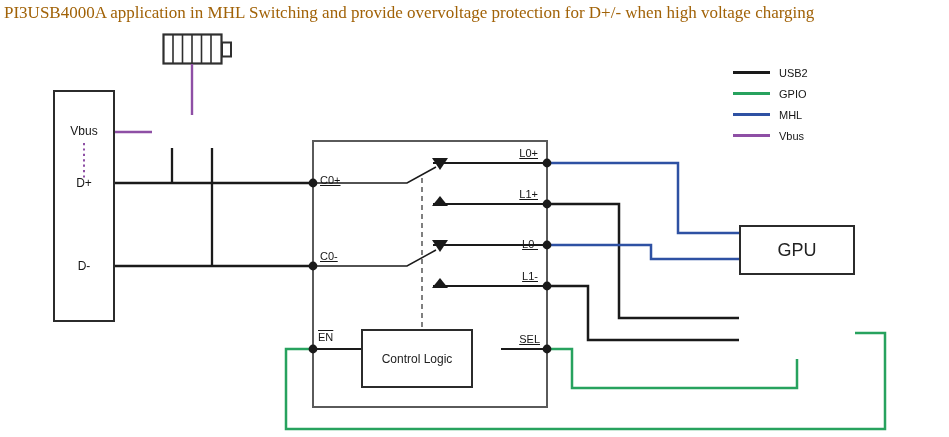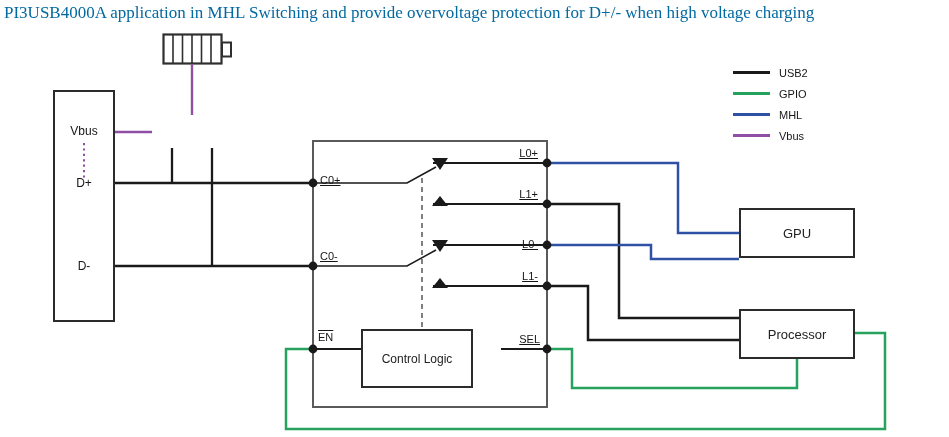--- a/index.html
+++ b/index.html
@@ -1,27 +1,27 @@
 <!DOCTYPE html>
 <html style="--usb2: #1a1a1a; --gpio: #27a25e; --mhl: #2e51a3; --vbus: #8e4fa5;"><head>
 <meta charset="utf-8">
 <style>
   html,body{margin:0;padding:0;background:#ffffff;}
   #canvas{position:relative;width:949px;height:437px;background:#ffffff;overflow:hidden;
           font-family:"Liberation Sans",sans-serif;color:#1a1a1a;}
   .title{position:absolute;left:4px;top:3px;font-family:"Liberation Serif",serif;
-         font-size:17px;color:#0369a1;white-space:nowrap;text-align:right;}
+         font-size:17px;color:#a16207;white-space:nowrap;text-align:right;}
   .box{position:absolute;box-sizing:border-box;background:#ffffff;border:2px solid #3c3c3c;
        display:flex;align-items:center;justify-content:center;font-size:12px;color:#222;}
   .box-gray{border-color:#6e6e6e;}
   .device-box{left:53px;top:90px;width:62px;height:232px;border-color:#2b2b2b;}
   .charge-box{left:152px;top:115px;width:80px;height:33px;}
   .switch-box{left:312px;top:140px;width:236px;height:268px;border-color:#5a5a5a;background:transparent;}
   .control-box{left:361px;top:329px;width:112px;height:59px;border-color:#2b2b2b;}
-  .gpu-box{left:739px;top:208px;width:116px;height:50px;border-color:#2b2b2b;font-size:13px;}
+  .gpu-box{left:739px;top:225px;width:116px;height:50px;border-color:#2b2b2b;font-size:18px;}
   .proc-box{left:739px;top:309px;width:116px;height:50px;border-color:#2b2b2b;font-size:13px;}
   .pin{position:absolute;font-size:11px;color:#161616;white-space:nowrap;text-decoration:underline;}
   .pin.r{width:34px;text-align:right;}
   .dev-pin{position:absolute;left:53px;width:62px;text-align:center;font-size:12px;color:#161616;}
   .overline{text-decoration:overline;}
   svg.wires{position:absolute;left:0;top:0;pointer-events:none;}
   .w-usb2{stroke:var(--usb2);fill:none;}
   .w-gpio{stroke:var(--gpio);fill:none;}
   .w-mhl{stroke:var(--mhl);fill:none;}
   .w-vbus{stroke:var(--vbus);fill:none;}
@@ -58,23 +58,20 @@
   <div class="pin r" style="left:510px;top:333px;width:30px">SEL</div>
 
   <div class="box control-box">
     <span>Control Logic</span>
   </div>
 
   <div class="box gpu-box">
     <span>GPU</span>
   </div>
 
-  <div class="box proc-box">
-    <span>Processor</span>
-  </div>
 
   <svg class="wires" width="949" height="437" viewBox="0 0 949 437">
 
     <g>
       <rect class="batt" x="163.5" y="34.5" width="58" height="29" stroke-width="2.2"></rect>
       <path class="batt" d="M173,35 V63 M182.5,35 V63 M192,35 V63 M201.5,35 V63 M211,35 V63" stroke-width="1.6"></path>
       <rect class="batt" x="222" y="42.5" width="9" height="14" stroke-width="2"></rect>
     </g>
 
     <path class="w-vbus" d="M192,64 V115" stroke-width="2.4"></path>

